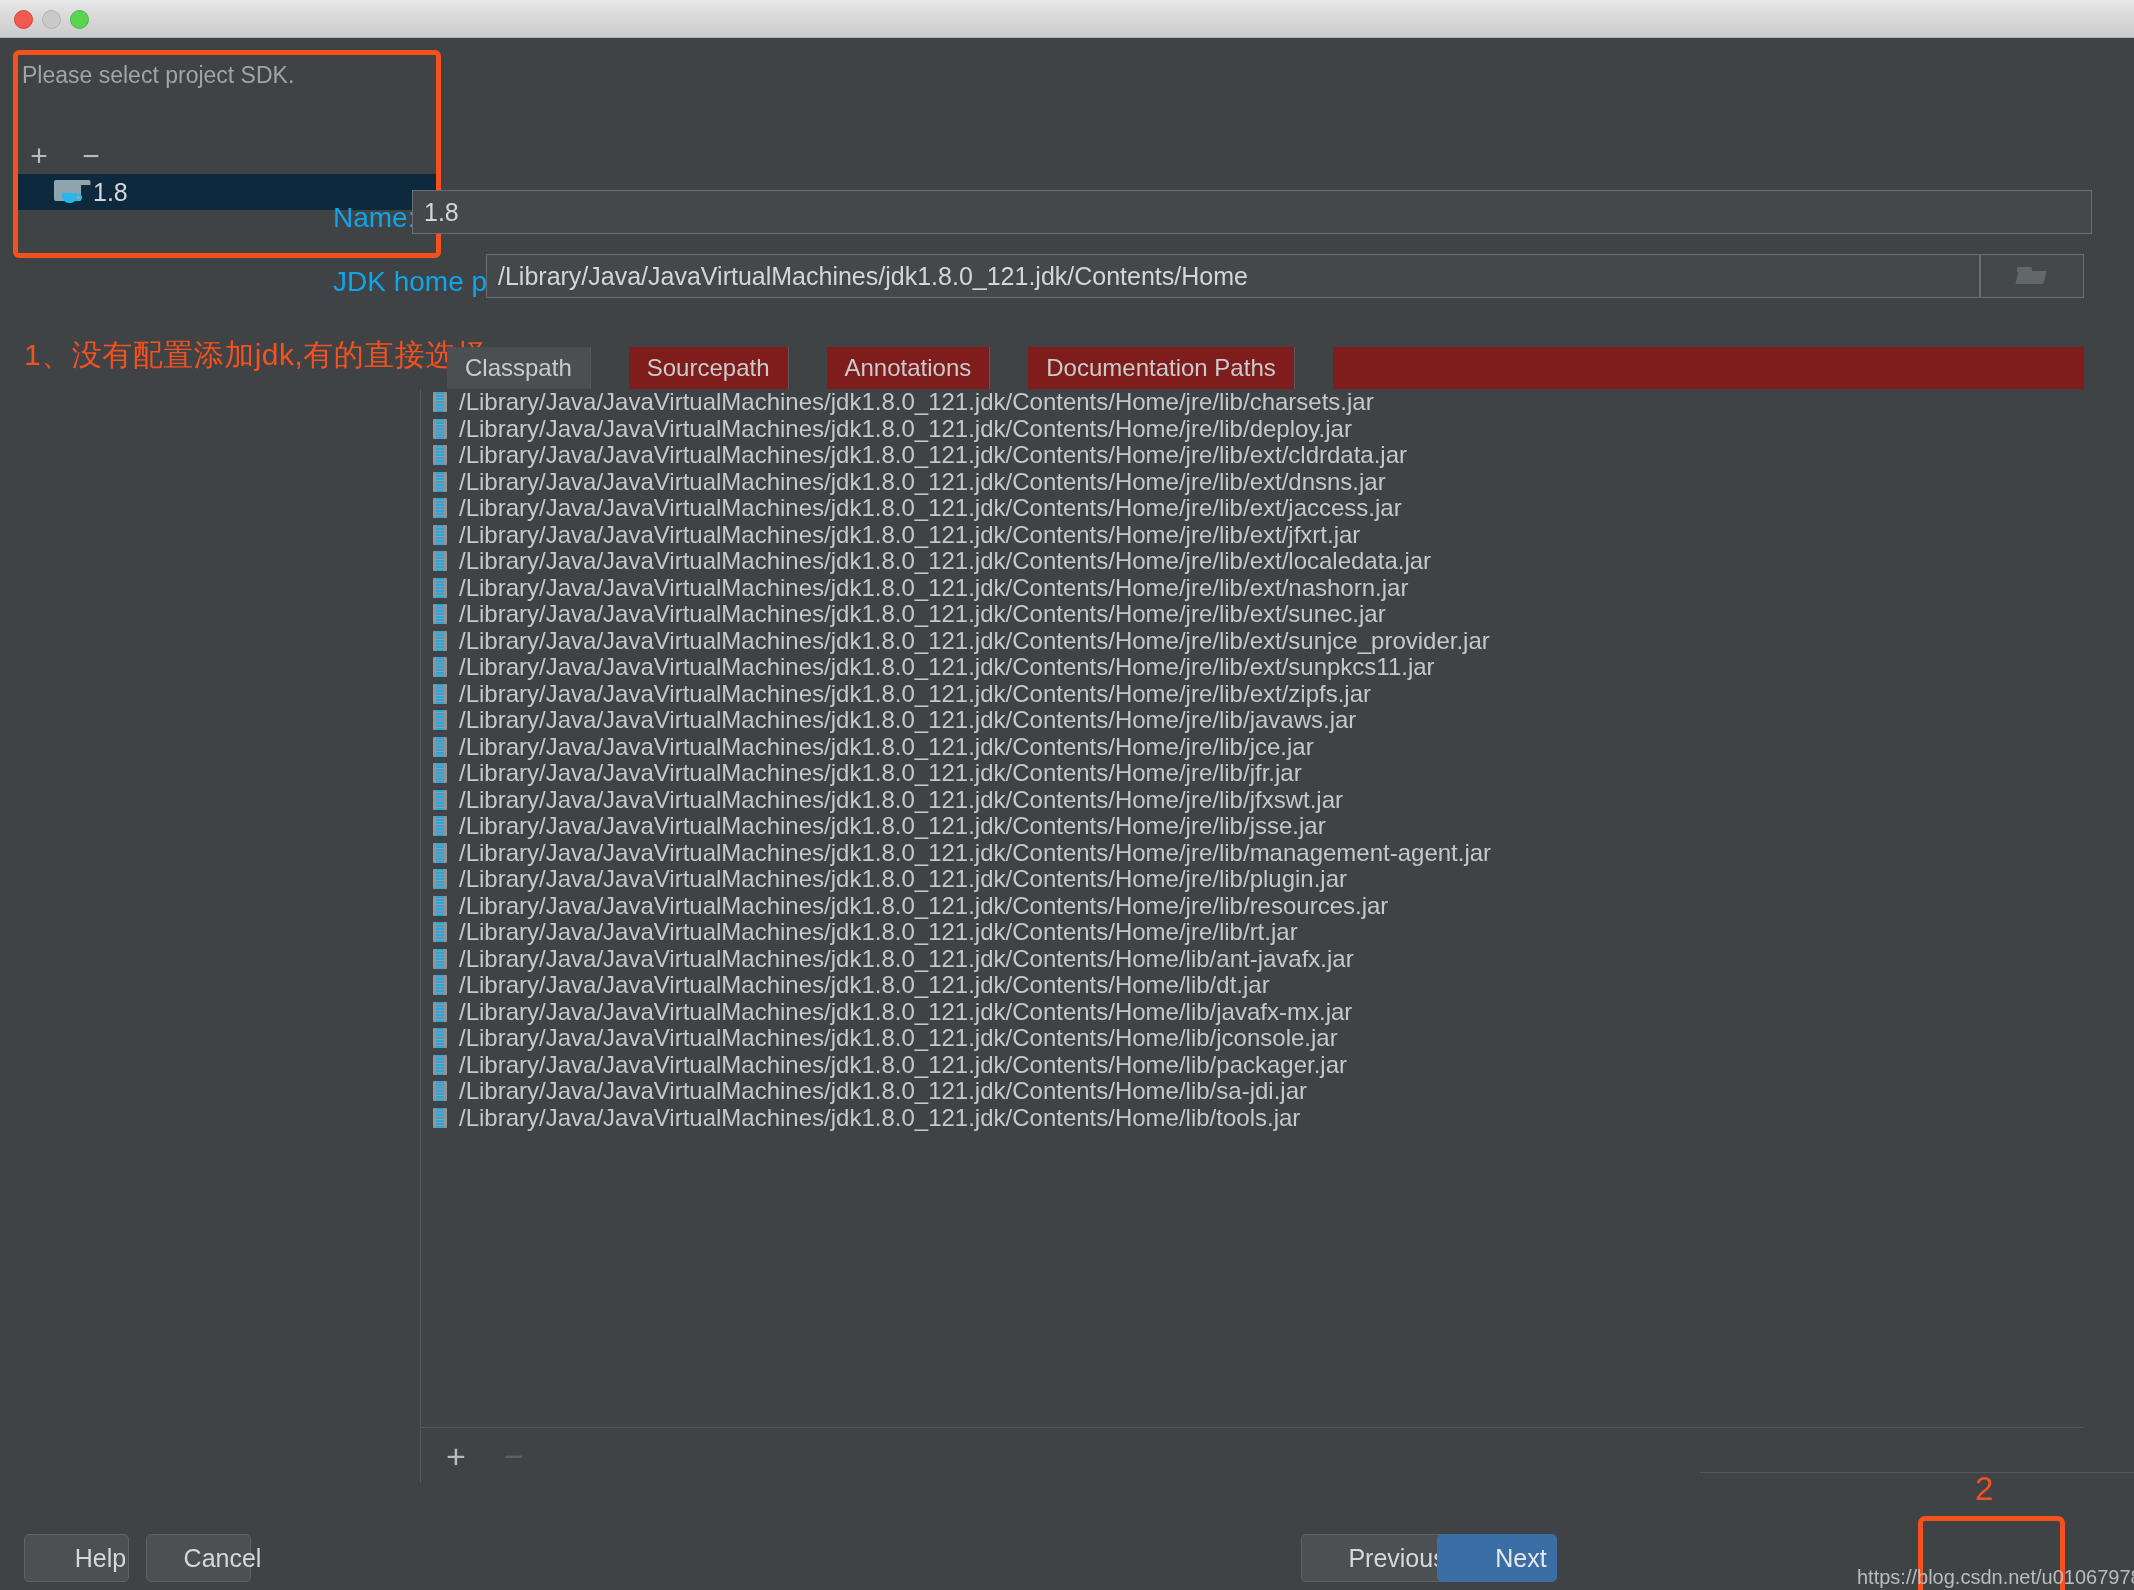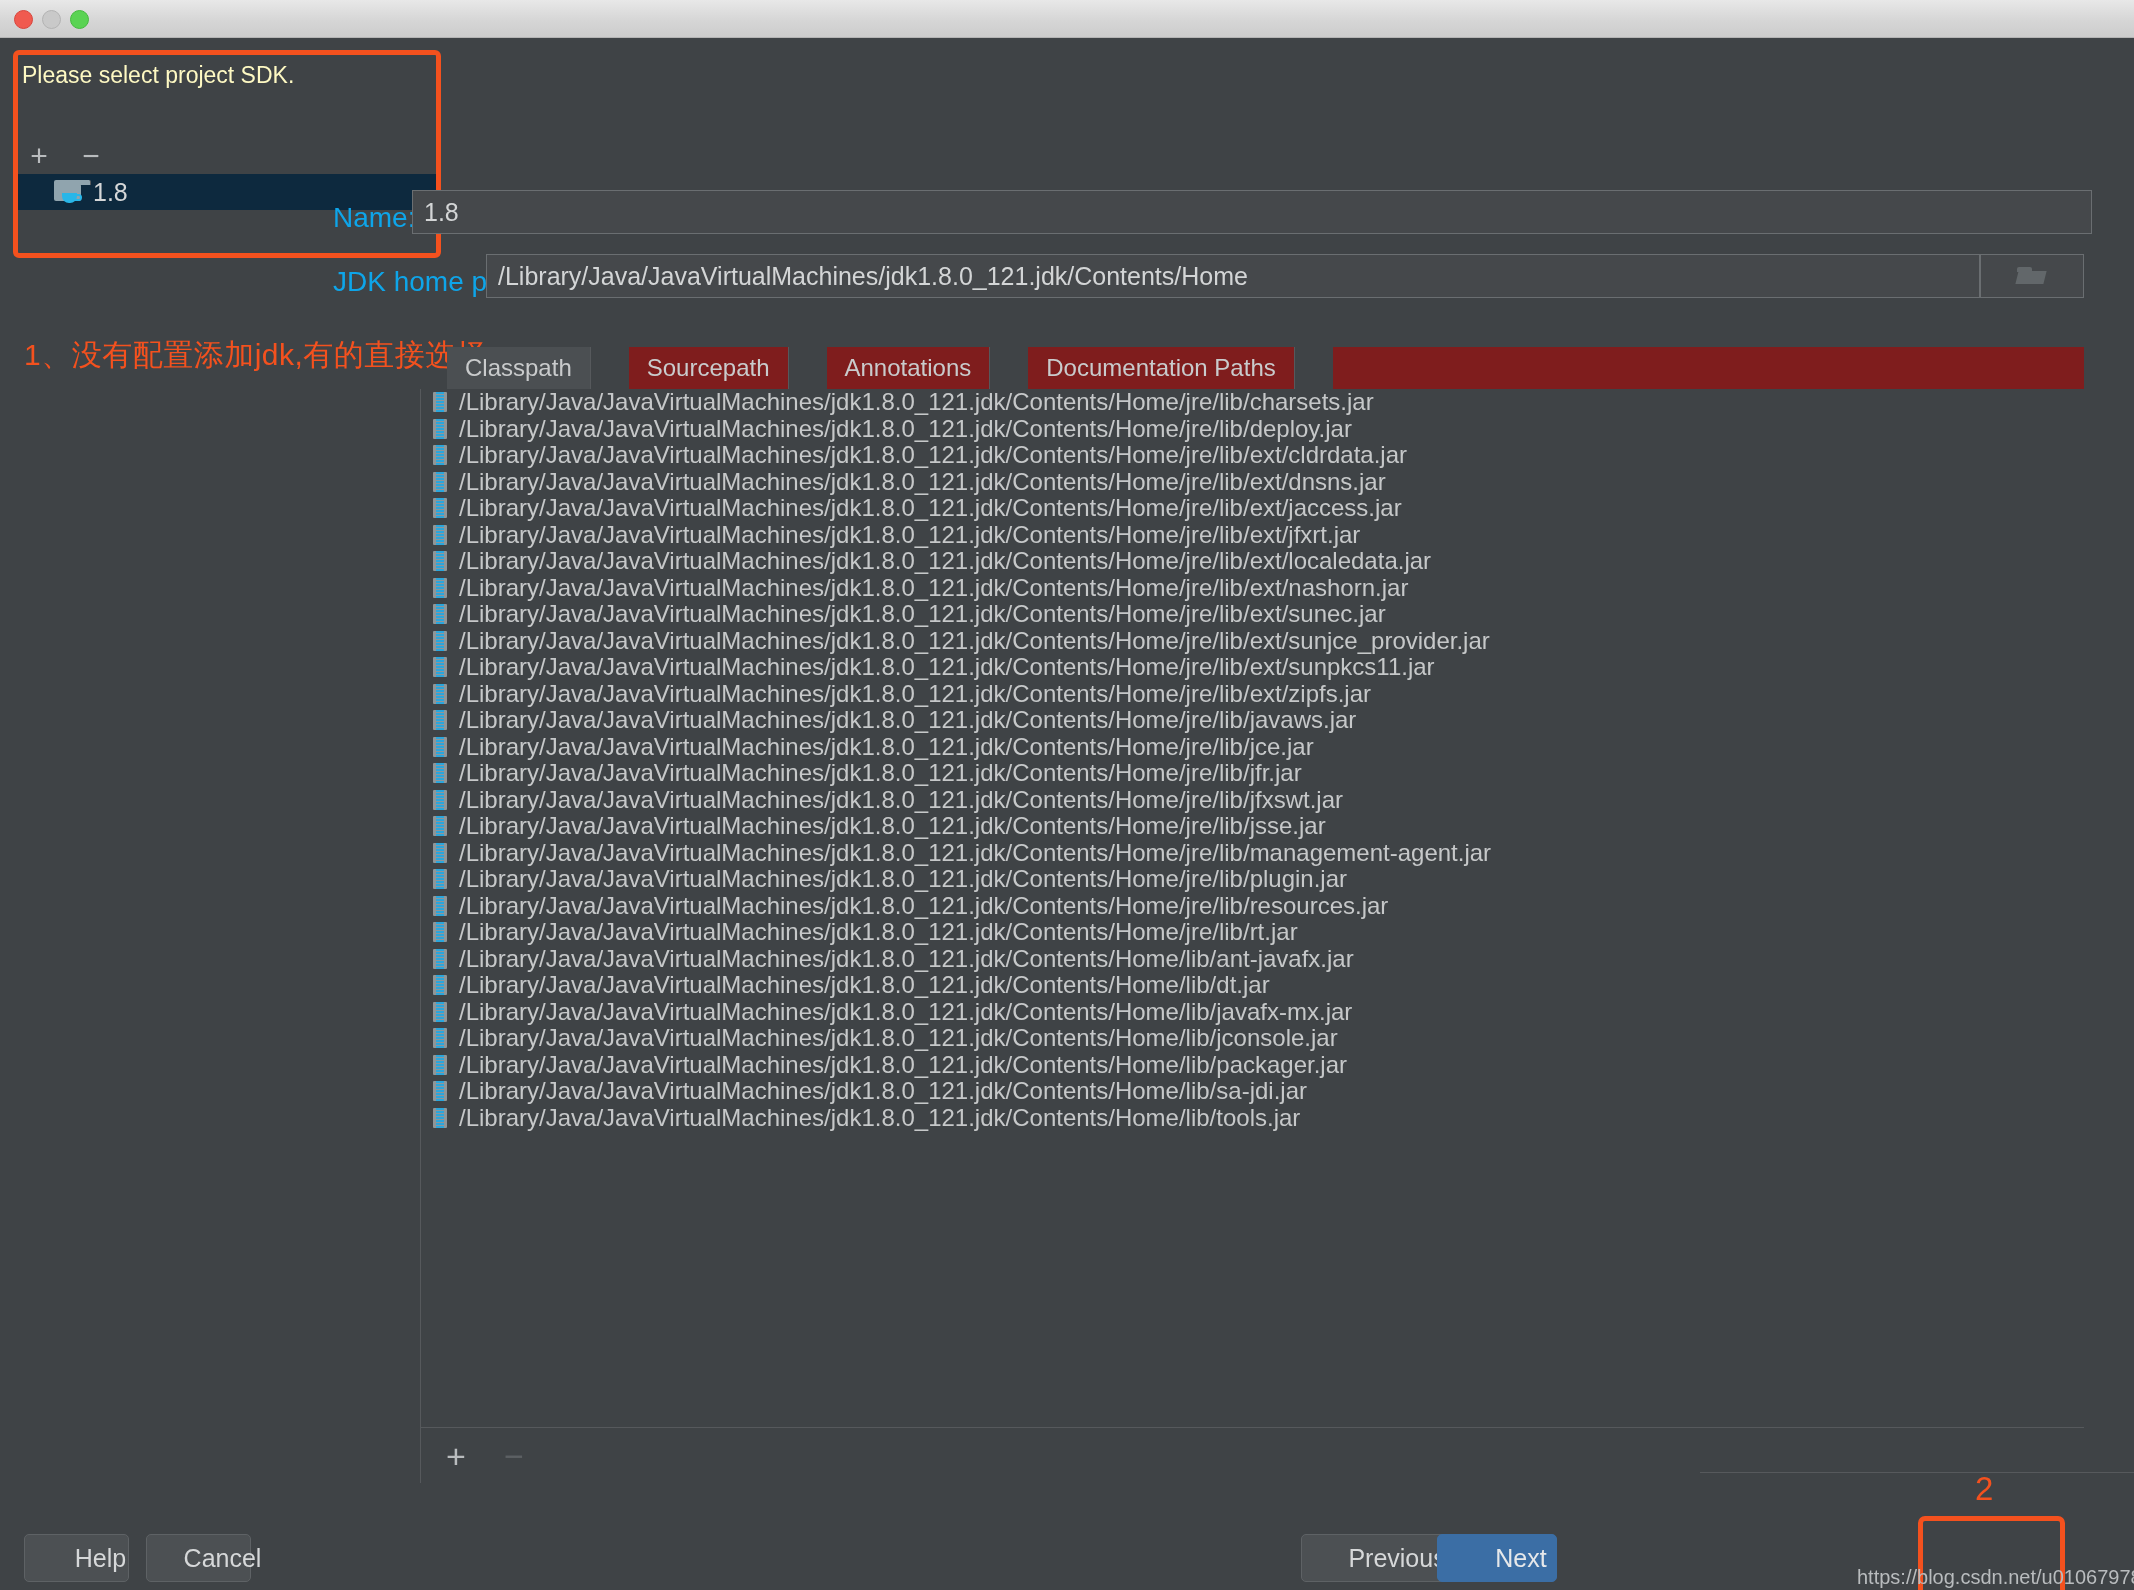--- a/index.html
+++ b/index.html
@@ -66,21 +66,21 @@
     top: 10px;
     width: 440px;
     height: 222px;
   }
   .sdk-hint {
     position: absolute;
     left: 12px;
     top: 11px;
     font-size: 23px;
     line-height: 32px;
-    color: #fef9c3;
+    color: #a3a3a3;
     white-space: nowrap;
   }
   .sdk-toolbar {
     position: absolute;
     left: 14px;
     top: 88px;
     width: 400px;
     height: 40px;
     display: flex;
     align-items: center;

